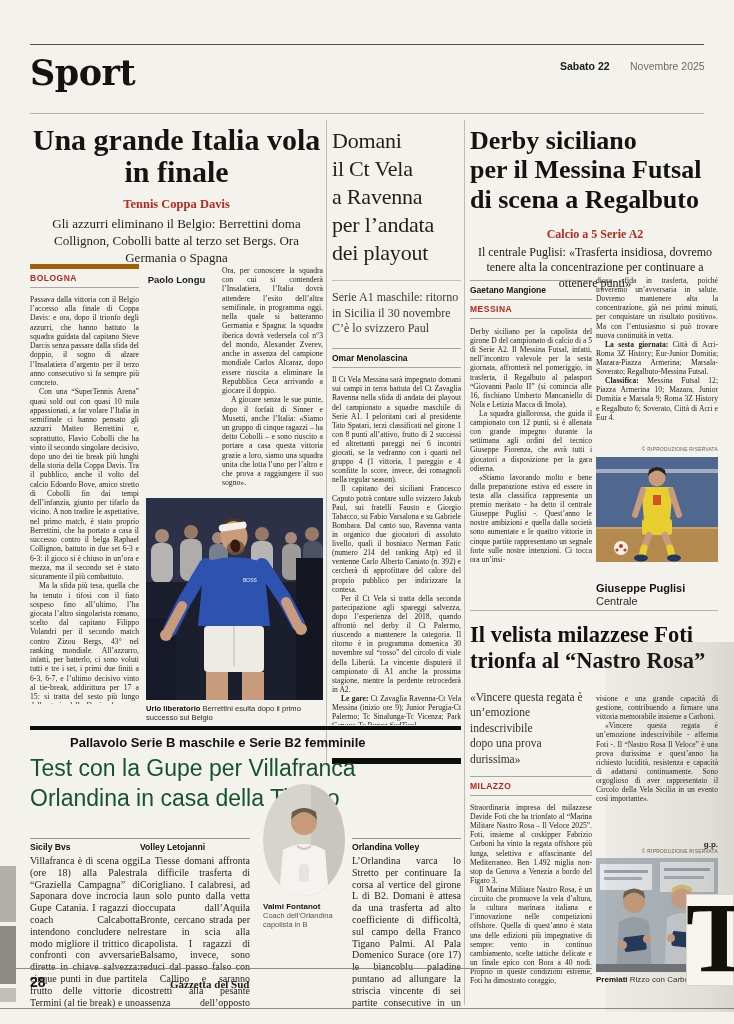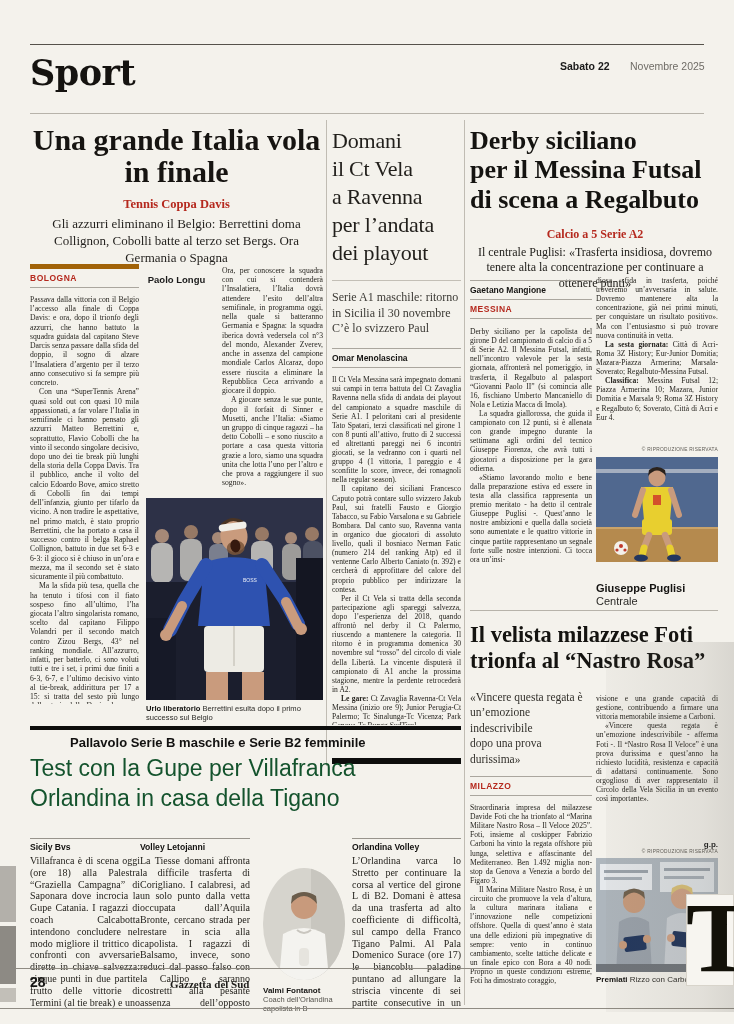--- a/index.html
+++ b/index.html
@@ -286,21 +286,21 @@
 
   <div class="abs vcol" style="left:140px;top:838px;width:110px;height:170px;overflow:hidden;">
     <div class="colhead">Volley Letojanni</div>
     <p class="vt">La Tiesse domani affronta la difficile trasferta di Corigliano. I calabresi, ad un solo punto dalla vetta occupata dall’Aquila Bronte, cercano strada per restare in scia alla capolista. I ragazzi di Balsamo, invece, sono reduci dal passo falso con la Callipo e saranno costretti alla pesante assenza dell’opposto Galipò. (giu.ar.)</p>
     <div style="border-top:1px solid #98948c;margin-top:5px;">
       <div class="colhead red">Santa Teresa di Riva</div>
       <p class="vt">La Jonica torna tra le mura amiche del “PalaBucalo” per affrontare domani l’insidioso Sciacca. Gli agrigentini inseguono immediatamente i santateresini: distacco di 4 lunghezze. (giu.ar.)</p>
     </div>
   </div>
 
-  <div class="abs" style="left:263px;top:868px;width:84px;">
+  <div class="abs" style="left:263px;top:784px;width:84px;">
     <div style="width:82px;height:112px;border-radius:50%;overflow:hidden;">
       <svg width="82" height="112" viewBox="0 0 82 112">
         <rect width="82" height="112" fill="#d6d4cd"></rect>
         <rect x="48" width="34" height="112" fill="#c8c6bf"></rect>
         <circle cx="41" cy="38" r="13" fill="#c89a7c"></circle>
         <path d="M28,36 Q41,20 54,36 L53,28 Q41,20 29,28 Z" fill="#6a5c4b"></path>
         <path d="M16,112 L20,66 Q41,54 62,66 L66,112 Z" fill="#f4f3ef"></path>
         <path d="M34,62 Q41,68 48,62" stroke="#c9c6bf" stroke-width="2" fill="none"></path>
         <rect x="36" y="80" width="10" height="18" rx="4" fill="#e6e4de"></rect>
       </svg>

